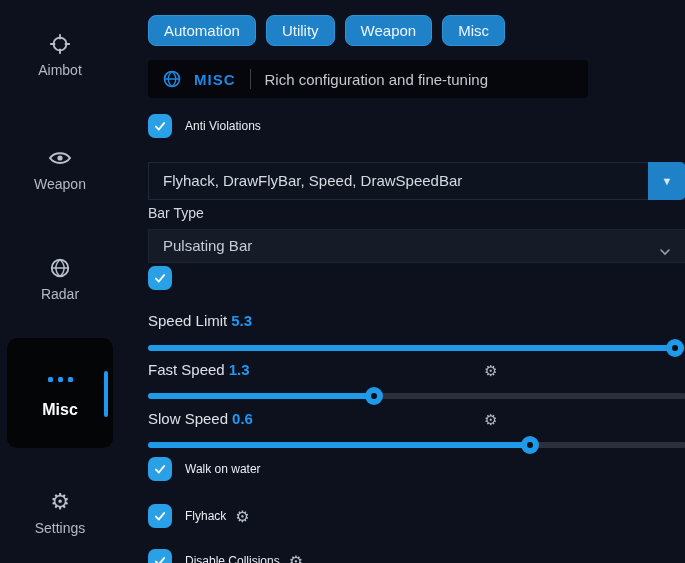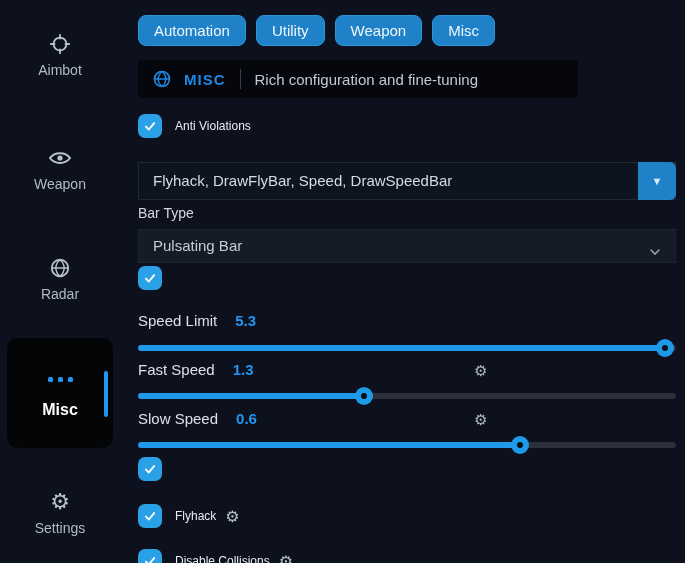--- a/index.html
+++ b/index.html
@@ -13,21 +13,21 @@
   .side-item .lbl{margin-top:6px;font-size:14px;color:#b3bac5;}
   .side-item.active{background:#040507;border-radius:10px;height:110px;
     display:flex;flex-direction:column;justify-content:center;align-items:center;}
   .side-item.active .lbl{color:#ffffff;font-weight:bold;font-size:16px;margin-top:10px;}
   .accent-bar{position:absolute;right:5px;top:33px;width:4px;height:46px;background:#2196f3;border-radius:2px;}
   .dots{display:flex;gap:5px;}
   .dots span{width:5px;height:5px;border-radius:1.5px;background:#2196f3;display:block;}
   .gear-glyph{font-size:22px;color:#b9c1cc;line-height:22px;}
 
   
-  .content{position:absolute;left:138px;top:0;width:538px;height:563px;}
+  .content{position:absolute;left:148px;top:0;width:538px;height:563px;}
 
   .tabs{position:absolute;top:15px;left:0;display:flex;gap:10px;}
   .tab{height:31px;padding:0 15px;background:#1f82c8;border:1px solid #2e93d8;border-radius:8px;
     color:#eef6fd;font-size:15px;display:flex;align-items:center;cursor:pointer;}
 
   .header-bar{position:absolute;top:60px;left:0;width:440px;height:38px;background:#05070d;
     border-radius:4px;display:flex;align-items:center;padding:0 14px;}
   .header-title{color:#1e88e5;font-weight:bold;font-size:15px;letter-spacing:1px;margin-left:12px;}
   .header-divider{width:1px;height:20px;background:#3a414d;margin:0 14px;}
   .header-sub{color:#c3c9d2;font-size:15px;}
@@ -43,21 +43,21 @@
   .multiselect{top:162px;height:38px;line-height:36px;padding-left:14px;cursor:pointer;}
   .ms-btn{position:absolute;right:-1px;top:-1px;width:38px;height:38px;background:#1f82c8;
     border-radius:0 6px 6px 0;display:flex;align-items:center;justify-content:center;cursor:pointer;}
   .ms-btn .tri{color:#d9e8f5;font-size:11px;}
   .small-label{position:absolute;left:0;color:#d4d9e0;font-size:14px;}
   .select-field{top:229px;height:34px;line-height:32px;padding-left:14px;background:#151b27;
     border:1px solid #1d2431;cursor:pointer;color:#c6ccd4;}
   .chevron{position:absolute;right:12px;top:9px;}
 
   .slider-label{position:absolute;left:0;font-size:15px;color:#dde1e6;}
-  .slider-label b{color:#2196f3;margin-left:18px;}
+  .slider-label b{color:#2196f3;margin-left:4px;}
   .slider-gear{position:absolute;left:336px;font-size:15px;color:#aeb6bf;}
   .track{position:absolute;left:0;width:538px;height:6px;background:#2b303b;border-radius:3px;}
   .track .fill{position:absolute;left:0;top:0;height:6px;background:#1e9ae8;border-radius:3px;}
   .thumb{position:absolute;top:-6px;width:18px;height:18px;border-radius:50%;background:#1e9ae8;
     display:flex;align-items:center;justify-content:center;cursor:pointer;}
   .thumb::after{content:"";width:6px;height:6px;border-radius:50%;background:#0a0f18;display:block;}
 </style>
 </head>
 <body>
 
@@ -196,20 +196,21 @@
       <div class="fill" style="width: 71%;"></div>
       <div class="thumb" style="left: calc(71% - 9px);"></div>
     </div>
 
     <div class="check-row" style="top:457px;">
       <div class="checkbox">
         <svg width="14" height="14" viewBox="0 0 24 24" fill="none" stroke="#ffffff" stroke-width="3.2" stroke-linecap="round" stroke-linejoin="round">
             <polyline points="5,13 10,18 19,7"></polyline>
           </svg>
       </div>
+      <span class="check-label">Walk on water</span>
     </div>
 
     <div class="check-row" style="top:504px;">
       <div class="checkbox">
         <svg width="14" height="14" viewBox="0 0 24 24" fill="none" stroke="#ffffff" stroke-width="3.2" stroke-linecap="round" stroke-linejoin="round">
             <polyline points="5,13 10,18 19,7"></polyline>
           </svg>
       </div>
       <span class="check-label">Flyhack</span>
       <span class="inline-gear" style="margin-left:-4px;">⚙</span>

